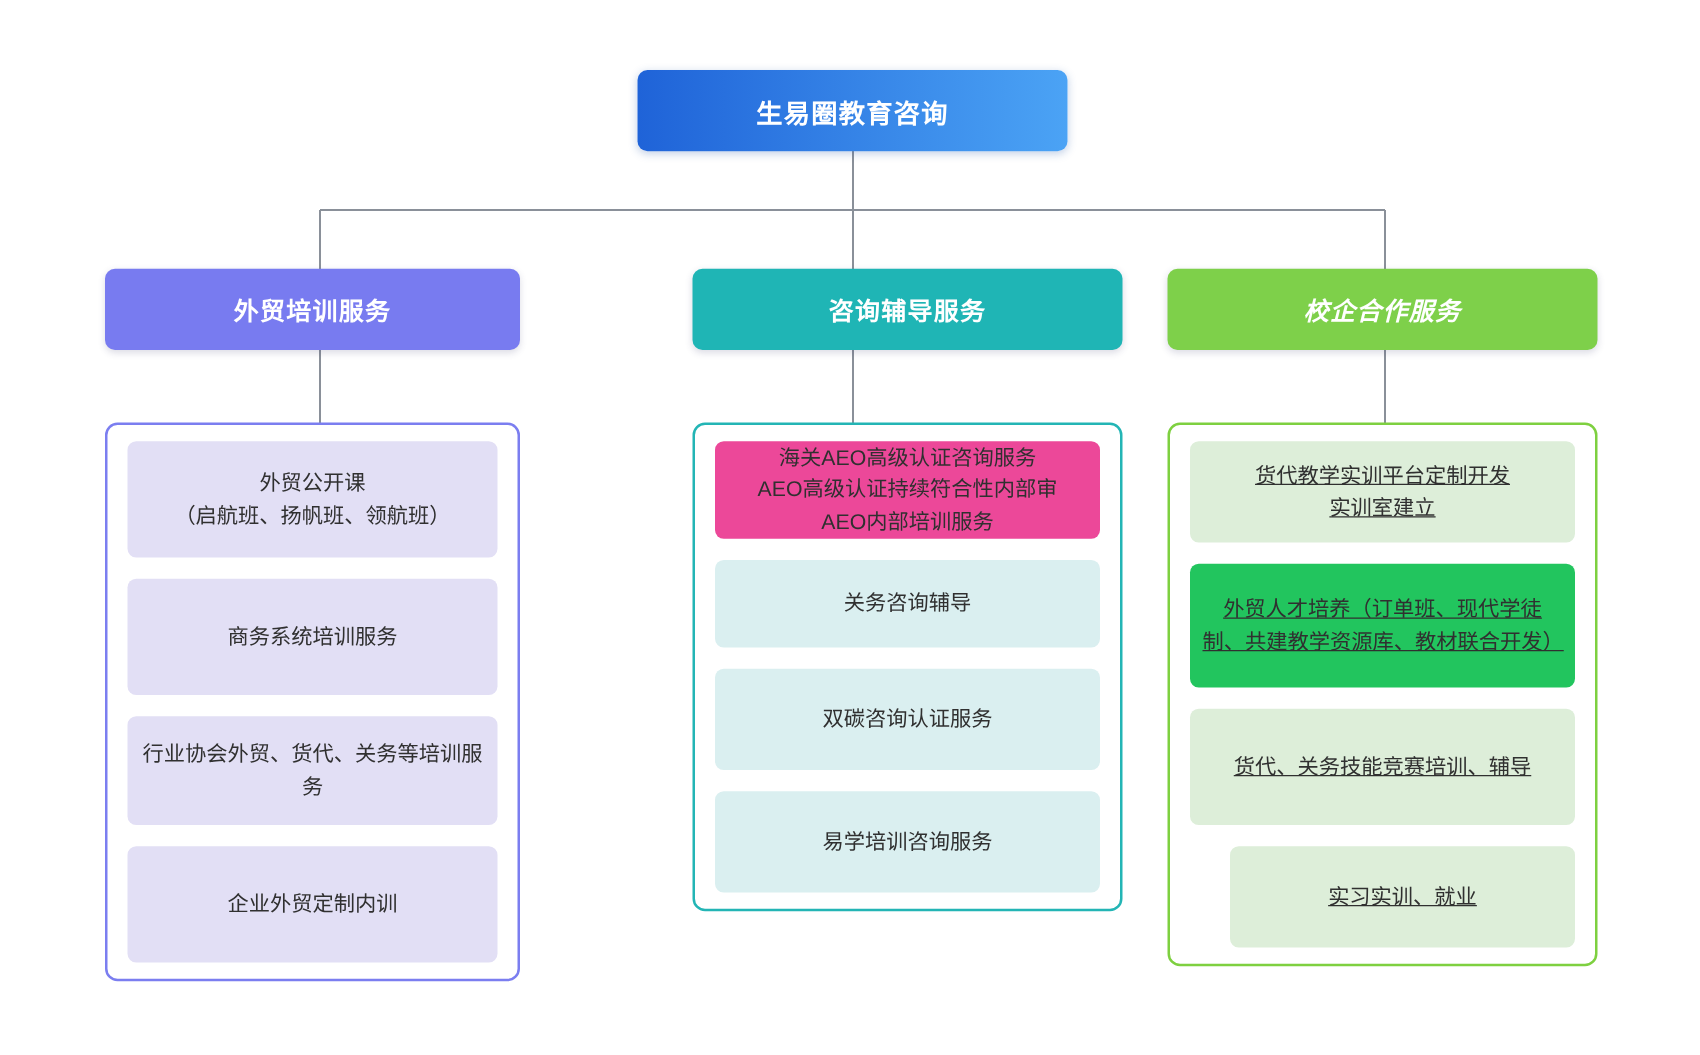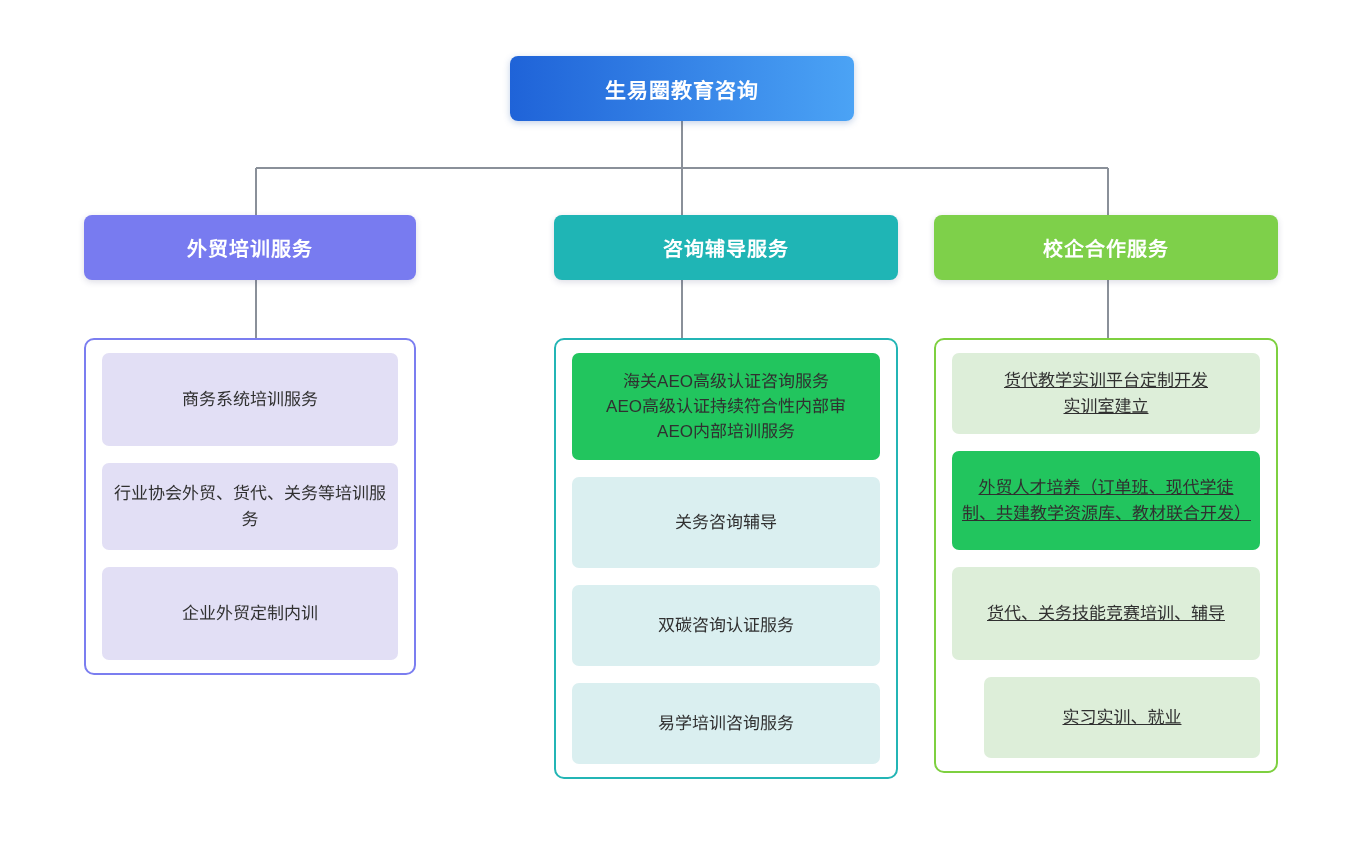--- a/index.html
+++ b/index.html
@@ -102,21 +102,21 @@
   
   .column-1 .items-container { border-color: #7b7ef0; }
   .column-1 .item-card       { background: #e2dff5; }
   .column-2 .items-container { border-color: #23b5b5; }
   .column-2 .item-card       { background: #daeff0; }
   .column-3 .items-container { border-color: #7ed040; }
   .column-3 .item-card       { background: #ddeed9; text-decoration: underline; }
 
   .column-1 .category-header { background: #787bf0; }
   .column-2 .category-header { background: #1fb5b5; }
-  .column-3 .category-header { background: #7ed04a; }
+  .column-3 .category-header { background: #7ed04a; font-style: italic; }
 </style>
 </head>
 <body>
 
 <div id="org-chart">
 
   <svg class="connector-layer" viewBox="0 0 1360 844" width="1360" height="844" aria-hidden="true">
     <g id="connector-group" stroke="#8a9099" stroke-width="1.6" fill="none" shape-rendering="crispEdges">
       <line x1="682" y1="121" x2="682" y2="168" stroke="#8a9099"></line>
       <line x1="256" y1="168" x2="1108" y2="168" stroke="#8a9099"></line>
@@ -131,35 +131,37 @@
 
   <div class="root-node" style="background: linear-gradient(90deg, rgb(31, 99, 216) 0%, rgb(75, 163, 245) 100%);">
     <span>生易圈教育咨询</span>
   </div>
 
   <div class="column column-1">
     <div class="category-header" style="background: rgb(120, 123, 240);">
       <span>外贸培训服务</span>
     </div>
     <div class="items-container" style="border-color: rgb(123, 126, 240);">
+      <div class="item-card" style="height: 93px; background: rgb(226, 223, 245);">外贸公开课
+（启航班、扬帆班、领航班）</div>
       <div class="item-card" style="height: 93px; background: rgb(226, 223, 245);">商务系统培训服务</div>
       <div class="item-card" style="height: 87px; background: rgb(226, 223, 245);">行业协会外贸、货代、关务等培训服务</div>
       <div class="item-card" style="height: 93px; background: rgb(226, 223, 245);">企业外贸定制内训</div>
     </div>
   </div>
 
   <div class="column column-2">
     <div class="category-header" style="background: rgb(31, 181, 181);">
       <span>咨询辅导服务</span>
     </div>
     <div class="items-container" style="border-color: rgb(35, 181, 181);">
-      <div class="item-card" style="height: 107px; background: #22c55e;">海关AEO高级认证咨询服务
+      <div class="item-card" style="height: 78px; background: #ec4899;">海关AEO高级认证咨询服务
 AEO高级认证持续符合性内部审
 AEO内部培训服务</div>
-      <div class="item-card" style="height: 91px; background: rgb(218, 239, 240);">关务咨询辅导</div>
+      <div class="item-card" style="height: 70px; background: rgb(218, 239, 240);">关务咨询辅导</div>
       <div class="item-card" style="height: 81px; background: rgb(218, 239, 240);">双碳咨询认证服务</div>
       <div class="item-card" style="height: 81px; background: rgb(218, 239, 240);">易学培训咨询服务</div>
     </div>
   </div>
 
   <div class="column column-3">
     <div class="category-header" style="background: rgb(126, 208, 74);">
       <span>校企合作服务</span>
     </div>
     <div class="items-container" style="border-color: rgb(126, 208, 64);">

